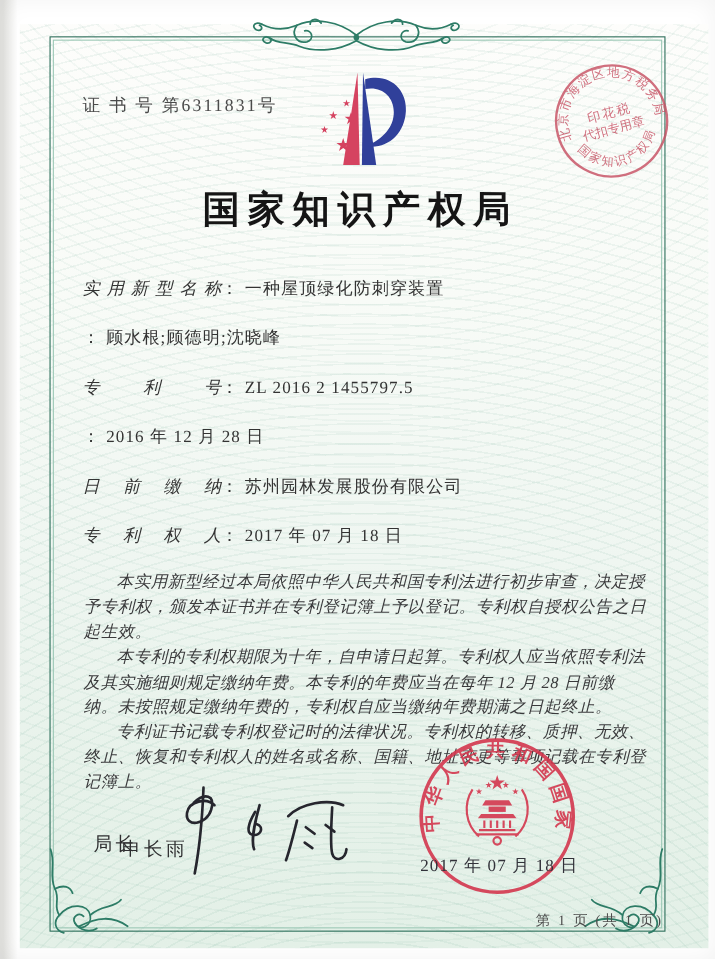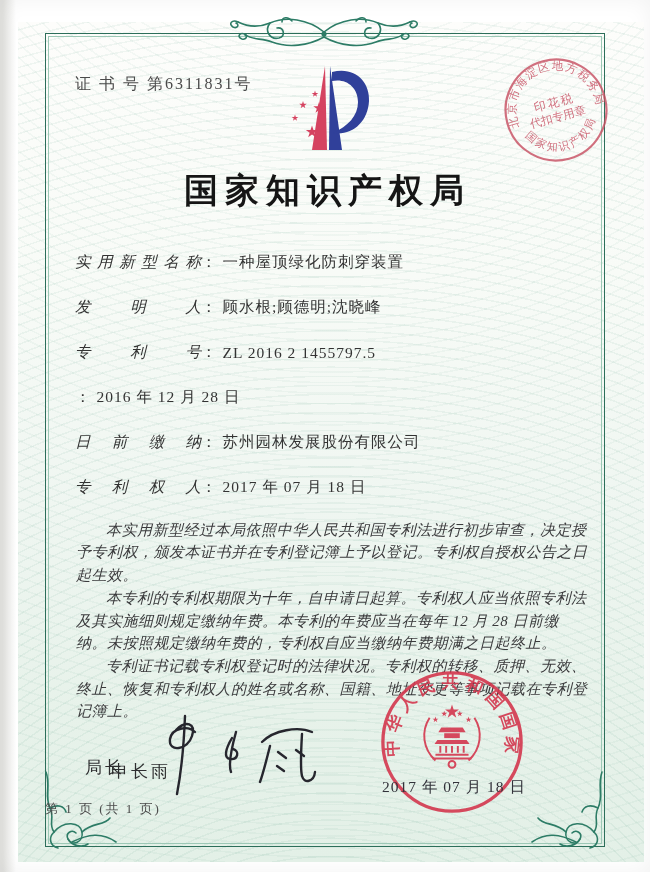--- a/index.html
+++ b/index.html
@@ -23,21 +23,21 @@
       repeating-radial-gradient(120% 90% at 50% 135%, rgba(58,140,112,0.07) 0 1.5px, transparent 1.5px 9px),
       repeating-radial-gradient(140% 110% at 50% -40%, rgba(58,140,112,0.05) 0 1.5px, transparent 1.5px 10px);
   }
   .frame{
     position:absolute;left:27px;top:11px;width:558px;height:812px;
     border:1.6px solid #2c6e5a;
   }
   .frame-inner{position:absolute;inset:2px;border:1px solid #9cc8b6;}
   .deco{position:absolute;pointer-events:none;}
   .cert-no{
-    position:absolute;left:57px;top:52px;
+    position:absolute;left:57px;top:64px;
     font-size:16px;color:#4a4a4a;letter-spacing:2px;white-space:nowrap;
   }
   .title{
     position:absolute;left:27px;top:146px;width:558px;margin:0;
     text-align:center;font-size:34px;font-weight:bold;color:#151515;
     letter-spacing:7px;text-indent:7px;
   }
   .fields{position:absolute;left:57px;top:218px;width:520px;font-size:15.5px;color:#333;}
   .field-row{height:45px;display:flex;align-items:center;white-space:nowrap;}
   .f-label{display:inline-block;width:126px;text-align:justify;text-align-last:justify;font-style:italic;}
@@ -56,21 +56,21 @@
   .signer-title{top:734px;}
   .signer-name{top:738px;margin-left:26px;}
   .signature{position:absolute;left:128px;top:686px;z-index:4;}
   .office-seal{position:absolute;left:361px;top:647px;z-index:5;opacity:0.9;}
   .issue-date{
     position:absolute;left:364px;top:755px;z-index:6;
     font-size:15.5px;color:#32323a;letter-spacing:1px;white-space:nowrap;
   }
   .tax-stamp{position:absolute;left:483px;top:33px;opacity:0.8;}
   .footer{
-    position:absolute;left:27px;top:778px;width:558px;text-align:left;
+    position:absolute;left:27px;top:806px;width:558px;text-align:right;
     font-size:13px;color:#4c4c4c;letter-spacing:2px;
   }
   .corner-br{transform:scaleX(-1);}
   svg text{font-family:"Liberation Serif","DejaVu Serif",serif;}
 </style>
 </head>
 <body>
 
 <svg width="0" height="0" style="position:absolute" aria-hidden="true">
   <defs>
@@ -156,21 +156,20 @@
 
     <h1 class="title">国家知识产权局</h1>
 
     <div class="fields">
       <div class="field-row">
         <span class="f-label">实用新型名称</span>
           <span class="f-colon">：</span>
           <span class="f-value">一种屋顶绿化防刺穿装置</span>
       </div>
       <div class="field-row">
-        <span class="f-label">发明人</span>
           <span class="f-colon">：</span>
           <span class="f-value">顾水根;顾德明;沈晓峰</span>
       </div>
       <div class="field-row">
         <span class="f-label">专利号</span>
           <span class="f-colon">：</span>
           <span class="f-value">ZL 2016 2 1455797.5</span>
       </div>
       <div class="field-row">
           <span class="f-colon">：</span>

